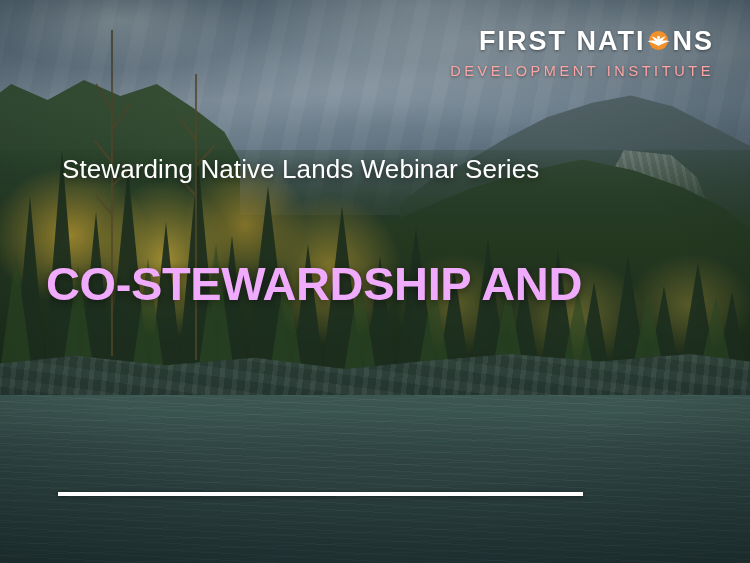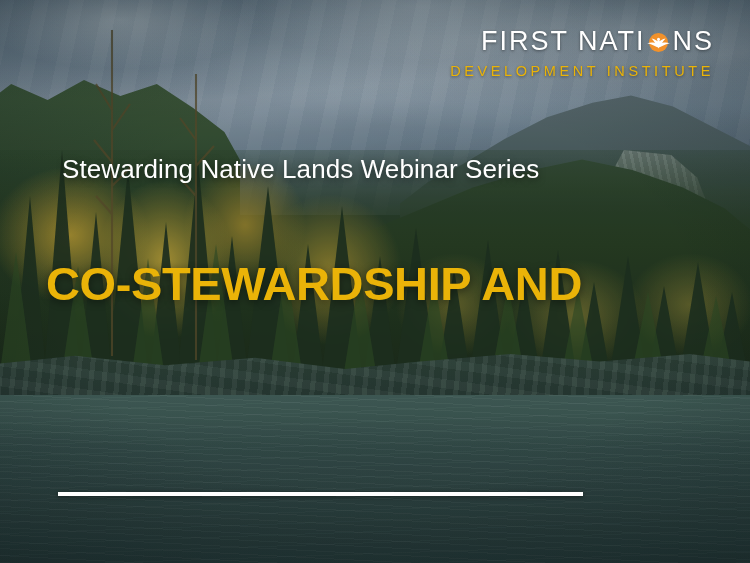--- a/index.html
+++ b/index.html
@@ -133,57 +133,57 @@
       linear-gradient(180deg, rgba(10,22,26,.18) 0%, rgba(10,22,26,0) 18%),
       linear-gradient(0deg, rgba(8,18,20,.30) 0%, rgba(8,18,20,0) 26%),
       radial-gradient(ellipse 700px 440px at 50% 52%, rgba(0,0,0,0) 44%, rgba(4,12,14,.34) 100%);
   }
   .tint { position:absolute; inset:0; background:rgba(24,48,48,.10); }
 
   
   .logo { position:absolute; right:36px; top:28px; text-align:right; }
   .logo-main {
     font-family:"Liberation Sans", sans-serif;
-    font-weight:400; font-size:27px; letter-spacing:2.0px;
+    font-weight:700; font-size:27px; letter-spacing:2.0px;
     color:#ffffff; line-height:1;
     white-space:nowrap;
     text-shadow:0 1px 3px rgba(0,0,0,.45);
-    display:flex; align-items:flex-end; justify-content:flex-end;
+    display:flex; align-items:flex-start; justify-content:flex-end;
   }
   .logo-mark {
     position:relative; display:inline-block;
     width:25px; height:25px; margin:0 1px; vertical-align:middle;
   }
   .sun-disc {
     position:absolute; left:3px; top:3px; width:19px; height:19px;
     border-radius:50%; background:#f2912a;
   }
   .eagle { position:absolute; left:0; top:1px; width:25px; height:23px; }
   .logo-sub {
     font-family:"Liberation Sans", sans-serif;
     font-weight:400; font-size:14.5px; letter-spacing:3.6px;
-    color:#eab308; line-height:1;
+    color:#fca5a5; line-height:1;
     margin-top:9px; white-space:nowrap;
     text-shadow:0 1px 3px rgba(0,0,0,.45);
   }
 
   
   .series {
     position:absolute; left:44px; top:155px;
     font-family:"Liberation Sans", sans-serif;
     font-weight:400; font-size:26px; letter-spacing:.1px;
     color:#ffffff; line-height:1.08; white-space:nowrap;
     text-shadow:0 2px 7px rgba(0,0,0,.52);
     margin-left:18px;
   }
   .headline {
     position:absolute; left:46px; top:258px;
     font-family:"Liberation Sans", sans-serif;
     font-weight:700; font-size:47px; letter-spacing:-.4px;
-    color:#eab308; line-height:1.11; white-space:nowrap;
+    color:#f0abfc; line-height:1.11; white-space:nowrap;
     text-shadow:0 2px 8px rgba(0,0,0,.45);
   }
   .headline div { display:block; }
 
   .rule {
     position:absolute; left:58px; top:492px;
     width:525px; height:4px;
     background:#ffffff;
     box-shadow:0 1px 4px rgba(0,0,0,.45);
   }

